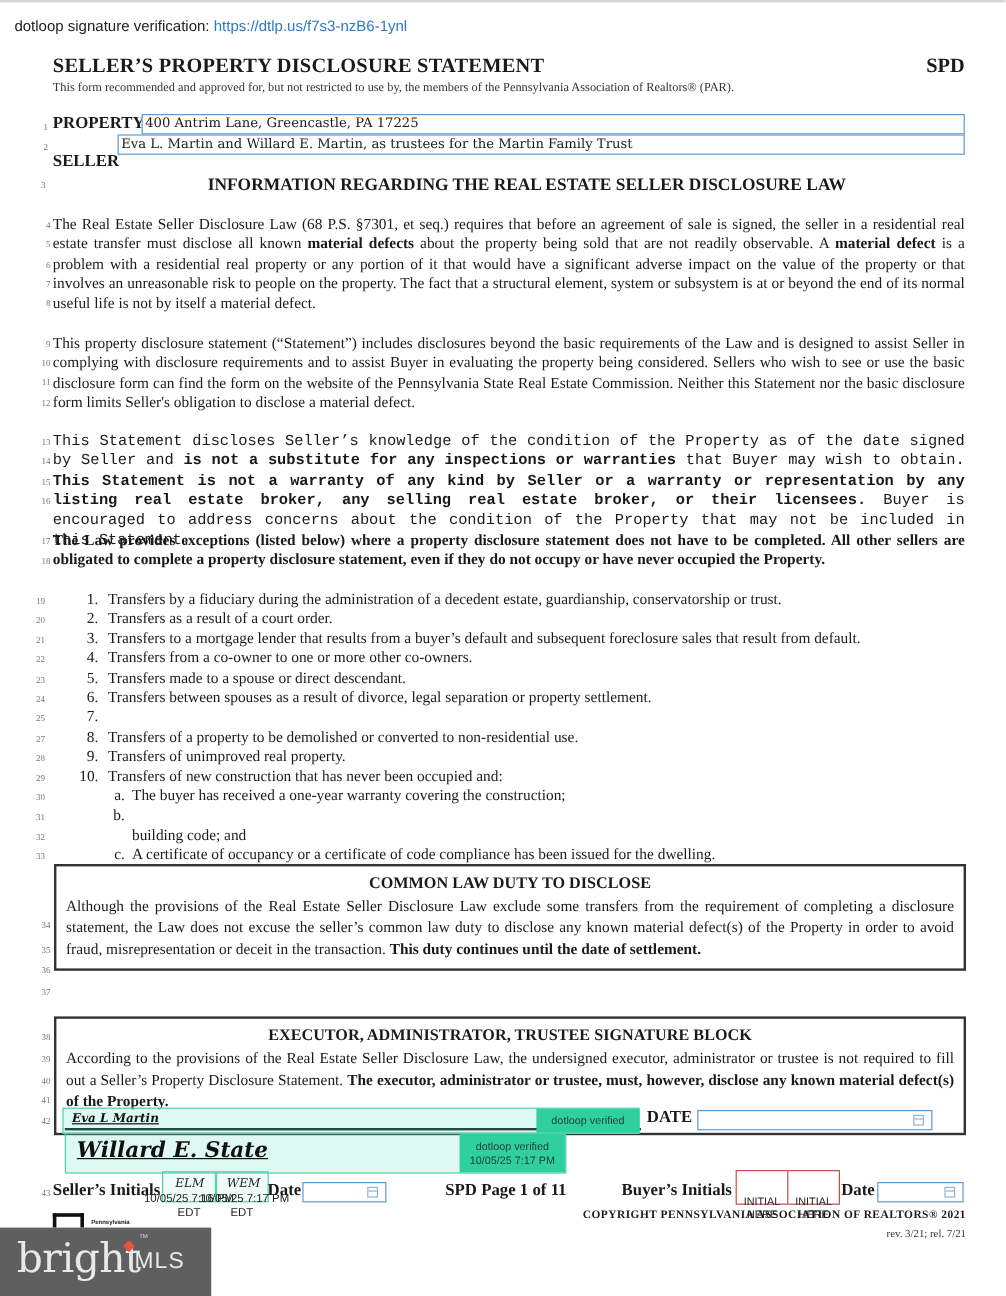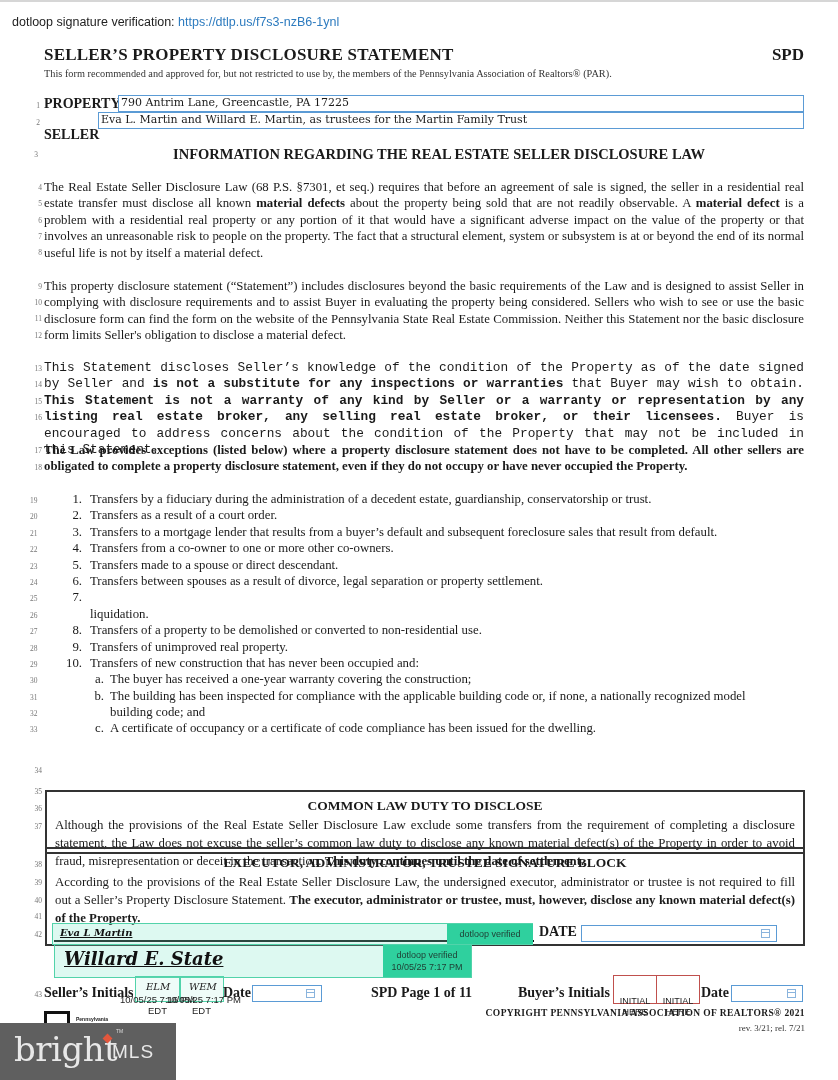--- a/index.html
+++ b/index.html
@@ -73,21 +73,21 @@
   <span>dotloop signature verification:</span>
   <a>https://dtlp.us/f7s3-nzB6-1ynl</a>
 </div>
 
 <div class="title">SELLER’S PROPERTY DISCLOSURE STATEMENT</div>
 <div class="spd">SPD</div>
 <div class="subtitle">This form recommended and approved for, but not restricted to use by, the members of the Pennsylvania Association of Realtors® (PAR).</div>
 
 <span class="ln" style="left:28px; top:101px;">1</span>
 <div class="fieldrow" style="top:96px;">PROPERTY</div>
-<div class="fieldbox" style="left:118px; top:95px; width:686px; height:17px;">790 Antrim Lane, Greencastle, PA 17225</div>
+<div class="fieldbox" style="left:118px; top:95px; width:686px; height:17px;">400 Antrim Lane, Greencastle, PA 17225</div>
 
 <span class="ln" style="left:28px; top:118px;">2</span>
 <div class="fieldrow" style="top:127px;">SELLER</div>
 <div class="fieldbox" style="left:98px; top:112px; width:706px; height:17px;">Eva L. Martin and Willard E. Martin, as trustees for the Martin Family Trust</div>
 
 <span class="ln" style="left:26px; top:150px;">3</span>
 <div class="h3" style="top:146px; left:20px;">INFORMATION REGARDING THE REAL ESTATE SELLER DISCLOSURE LAW</div>
 
 <span class="ln" style="left:30px; top:183px;">4</span>
 <span class="ln" style="left:30px; top:199px;">5</span>
@@ -146,24 +146,20 @@
   <div class="li">
       <span class="lnum">24</span>
       <span class="num">6.</span>
       <span class="txt">Transfers between spouses as a result of divorce, legal separation or property settlement.</span>
     </div>
   <div class="li">
       <span class="lnum">25</span>
       <span class="num">7.</span>
     </div>
   <div class="li">
-      <span class="lnum">26</span>
-      <span class="txt">liquidation.</span>
-    </div>
-  <div class="li">
       <span class="lnum">27</span>
       <span class="num">8.</span>
       <span class="txt">Transfers of a property to be demolished or converted to non-residential use.</span>
     </div>
   <div class="li">
       <span class="lnum">28</span>
       <span class="num">9.</span>
       <span class="txt">Transfers of unimproved real property.</span>
     </div>
   <div class="li">
@@ -172,38 +168,37 @@
       <span class="txt">Transfers of new construction that has never been occupied and:</span>
     </div>
   <div class="li">
       <span class="lnum">30</span>
       <span class="sub">a.</span>
       <span class="subtxt">The buyer has received a one-year warranty covering the construction;</span>
     </div>
   <div class="li">
       <span class="lnum">31</span>
       <span class="sub">b.</span>
-      <span class="subtxt">The building has been inspected for compliance with the applicable building code or, if none, a nationally recognized model</span>
     </div>
   <div class="li">
       <span class="lnum">32</span>
       <span class="subtxt">building code; and</span>
     </div>
   <div class="li">
       <span class="lnum">33</span>
       <span class="sub">c.</span>
       <span class="subtxt">A certificate of occupancy or a certificate of code compliance has been issued for the dwelling.</span>
     </div>
 </div>
 
 <span class="ln" style="left:30px; top:766px;">34</span>
 <span class="ln" style="left:30px; top:787px;">35</span>
 <span class="ln" style="left:30px; top:804px;">36</span>
 <span class="ln" style="left:30px; top:822px;">37</span>
-<div class="box" style="top:790px; height:64px;">
+<div class="box" style="top:720px; height:89px;">
   <div class="bh">COMMON LAW DUTY TO DISCLOSE</div>
   <div class="bp"><span>Although the provisions of the Real Estate Seller Disclosure Law exclude some transfers from the requirement of completing a disclosure statement, the Law does not excuse the seller’s common law duty to disclose any known material defect(s) of the Property in order to avoid fraud, misrepresentation or deceit in the transaction. </span><span class="b">This duty continues until the date of settlement.</span></div>
 </div>
 
 <span class="ln" style="left:30px; top:860px;">38</span>
 <span class="ln" style="left:30px; top:878px;">39</span>
 <span class="ln" style="left:30px; top:896px;">40</span>
 <span class="ln" style="left:30px; top:912px;">41</span>
 <span class="ln" style="left:30px; top:930px;">42</span>
 <div class="box" style="top:847px; height:99px;">

